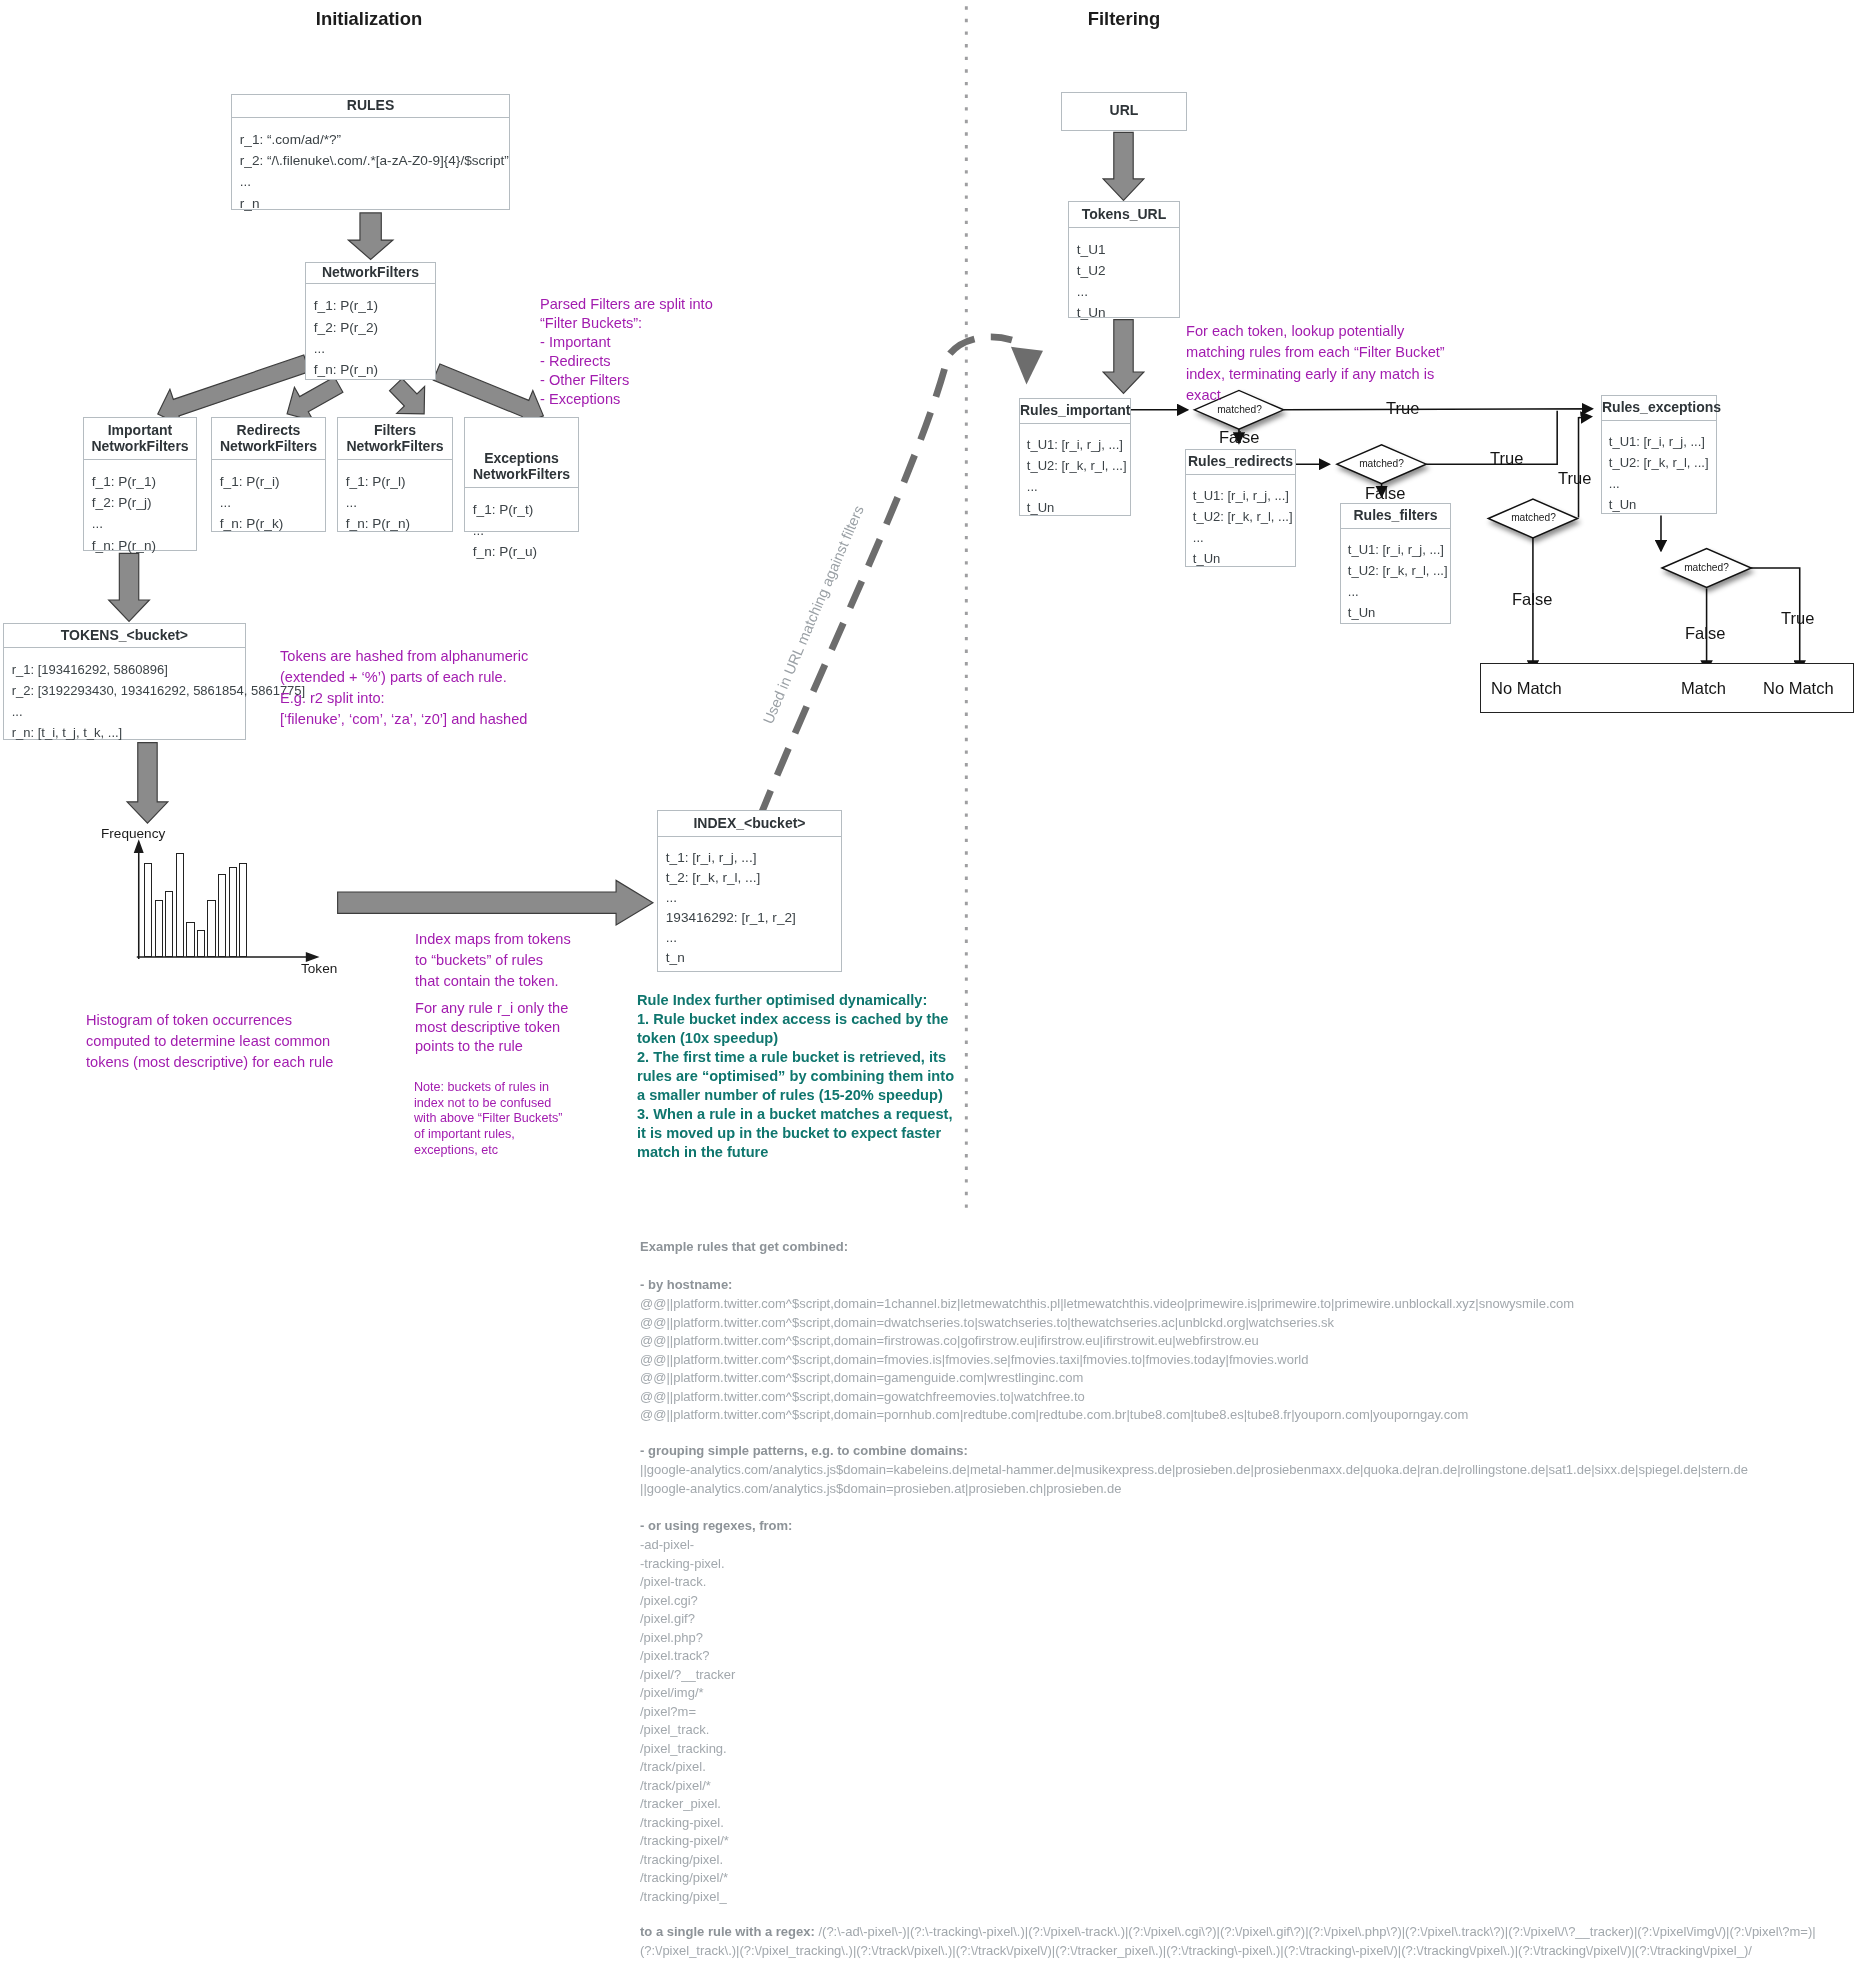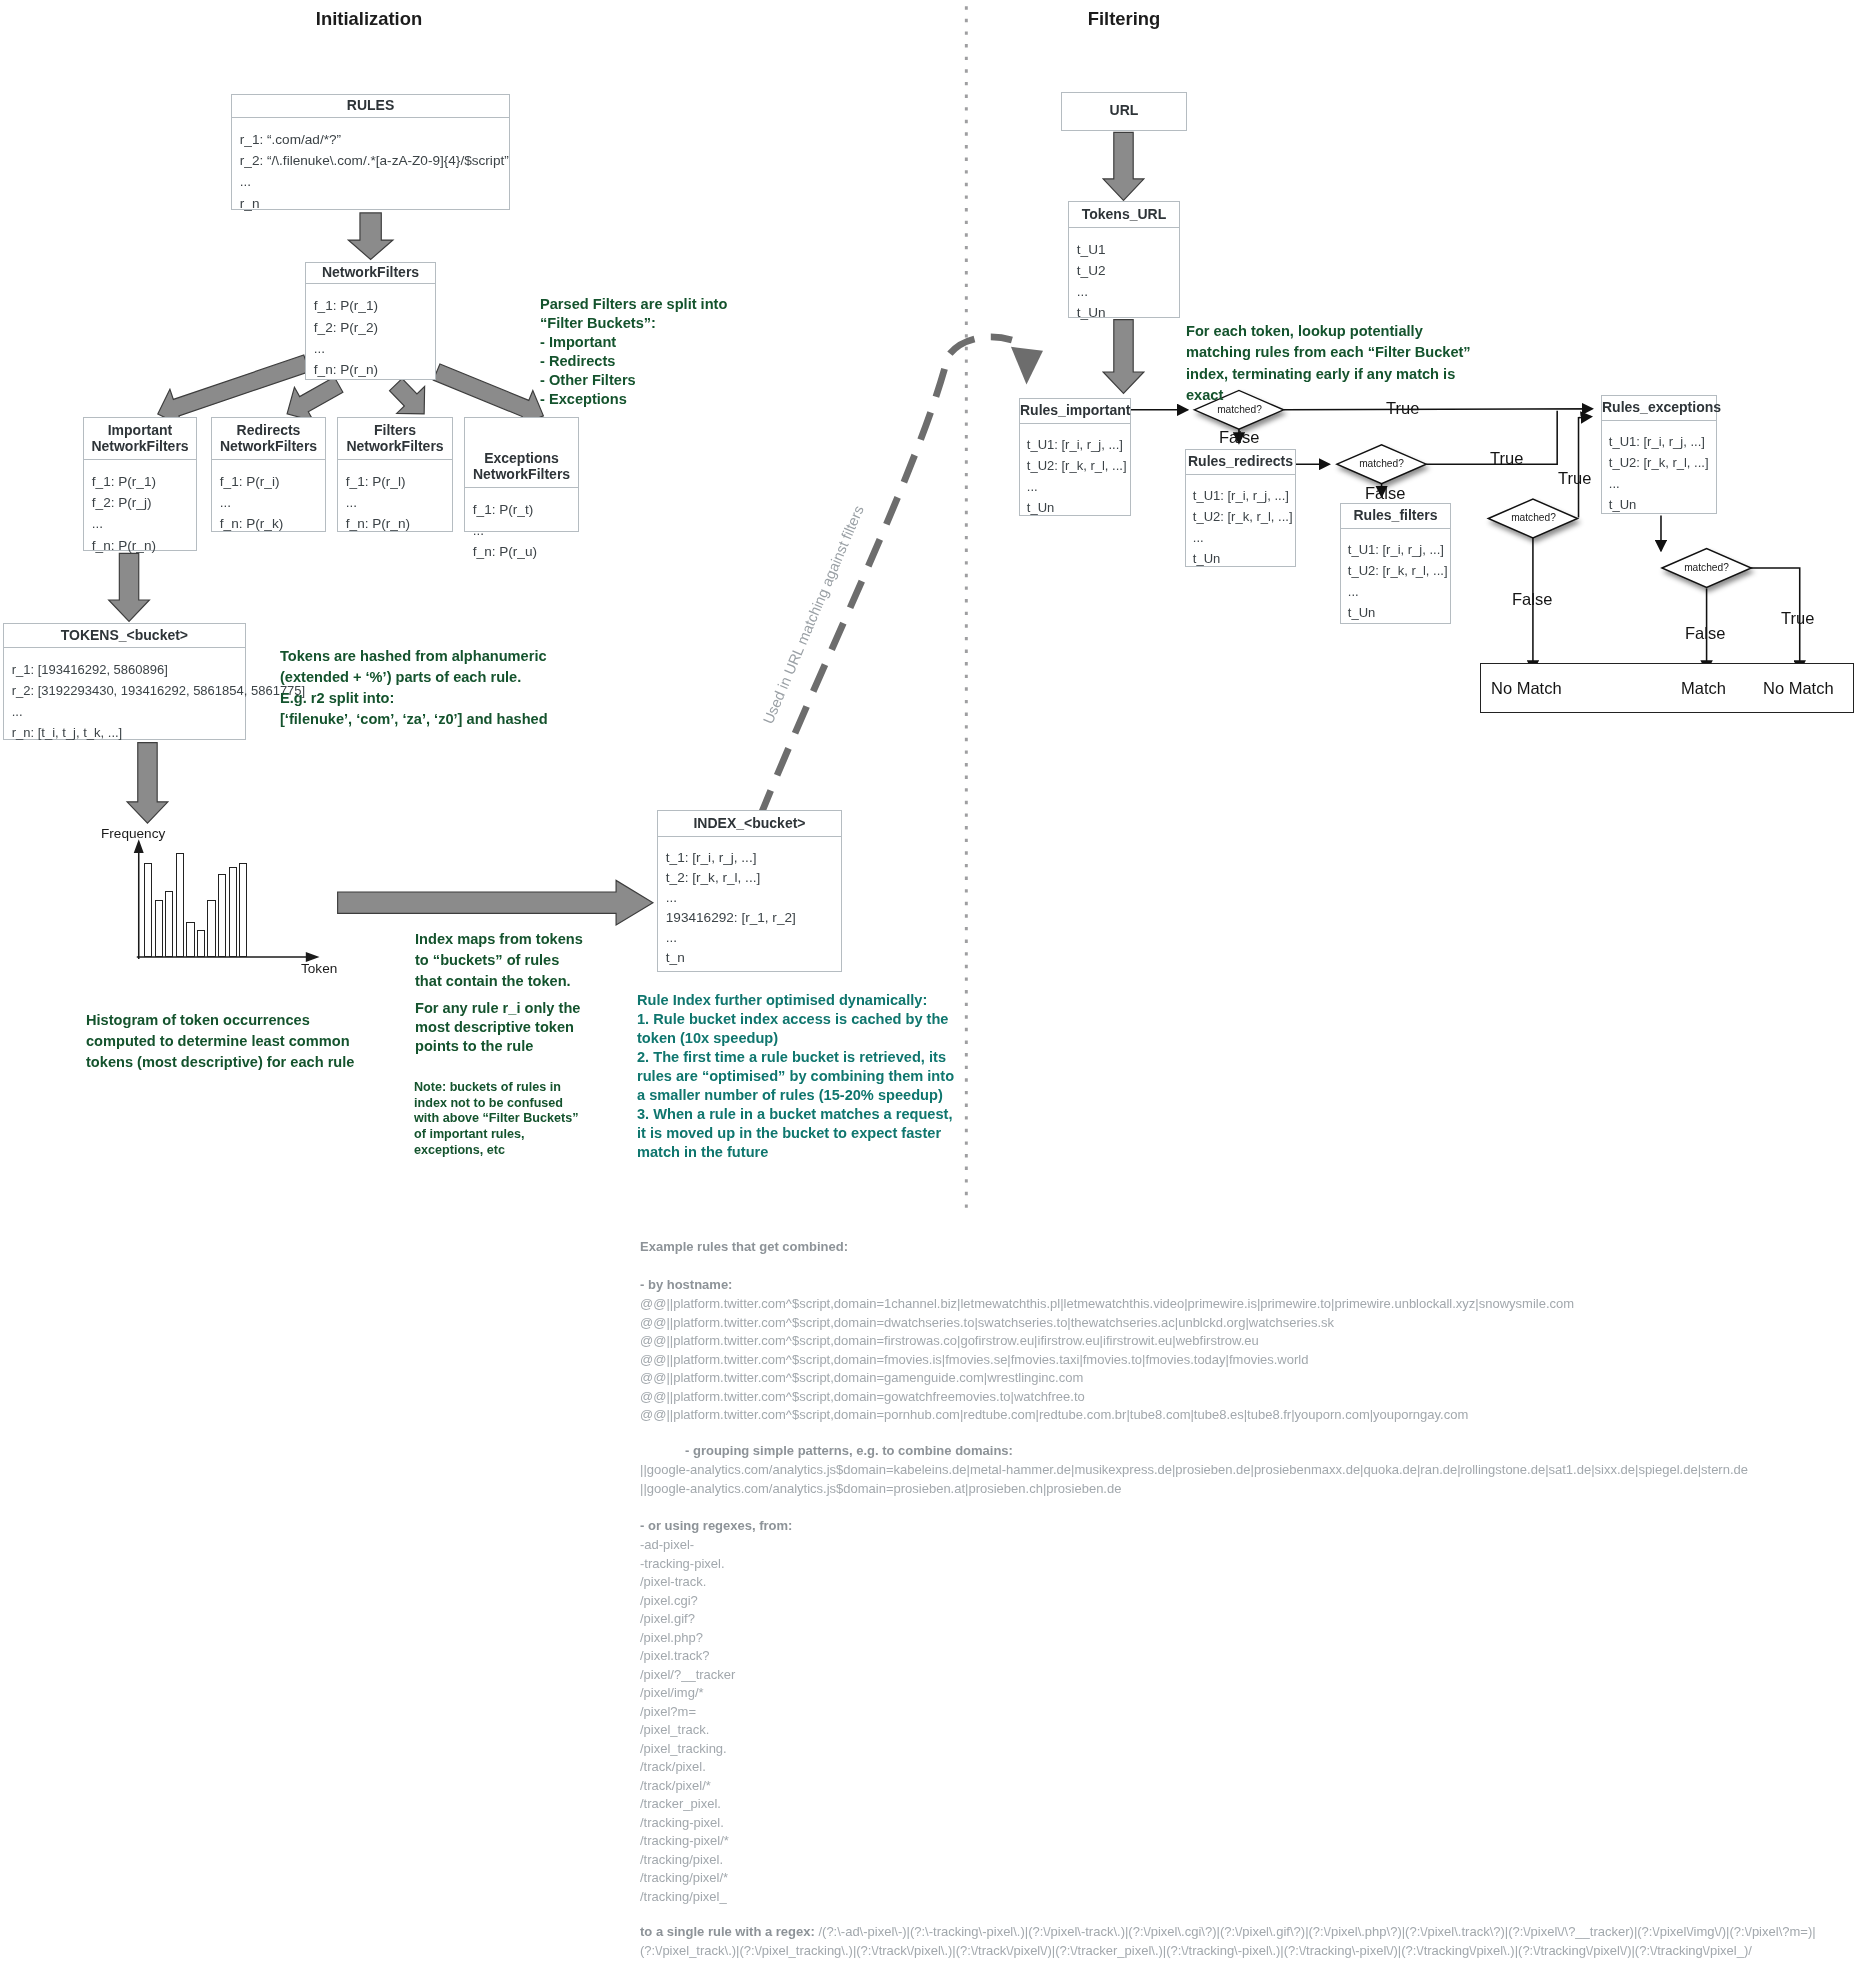--- a/index.html
+++ b/index.html
@@ -5,21 +5,21 @@
   html,body{margin:0;padding:0;background:#ffffff;}
   #stage{position:relative;width:1856px;height:1982px;background:#fff;
          font-family:"Liberation Sans",sans-serif;color:#3c4347;overflow:hidden;}
   .abs{position:absolute;}
   .sec-title{position:absolute;font-size:18.4px;font-weight:bold;color:#1c1c1c;transform:translateX(-50%);white-space:nowrap;}
   .box{position:absolute;background:#fff;border:1.9px solid #b5bcc1;box-sizing:border-box;}
   .box-title{font-size:14px;font-weight:bold;color:#2e3438;text-align:center;
              border-bottom:1.9px solid #b5bcc1;display:flex;flex-direction:column;justify-content:center;line-height:15.5px;}
   .box-title.noline{border-bottom:none;}
   .box-body{padding:2.9px 7.8px 0;font-size:13.6px;line-height:21.3px;color:#3c4347;white-space:nowrap;margin-top:8px;}
-  .note{position:absolute;color:#14532d;font-size:14.6px;line-height:21px;white-space:nowrap;font-weight:bold;}
+  .note{position:absolute;color:#a21caf;font-size:14.6px;line-height:21px;white-space:nowrap;}
   .note.small{font-size:12.6px;line-height:15.7px;}
   .note.boldnote{font-weight:bold;color:#0f766e;line-height:19px;}
   .flabel{position:absolute;font-size:16.5px;color:#141414;white-space:nowrap;}
   .dlabel{position:absolute;width:89px;text-align:center;font-size:10.2px;color:#1b1b1b;}
   .result-label{position:absolute;font-size:16.5px;color:#141414;white-space:nowrap;}
   .axis-label{position:absolute;font-size:13.6px;color:#1b1b1b;white-space:nowrap;}
   #bars{position:absolute;left:144px;top:852px;height:105px;display:flex;align-items:flex-end;gap:2.4px;}
   .hbar{width:8.2px;background:#fff;border:1.5px solid #222;box-sizing:border-box;}
   .rot-label{position:absolute;color:#9aa0a5;font-size:14.6px;white-space:nowrap;
              transform:rotate(-67deg);transform-origin:0 0;}
@@ -342,21 +342,21 @@
   <div class="bottom-head" style="left:640px;top:1277px;">- by hostname:</div>
   <div class="bottom-lines" style="left:640px;top:1295px;">
       <div>@@||platform.twitter.com^$script,domain=1channel.biz|letmewatchthis.pl|letmewatchthis.video|primewire.is|primewire.to|primewire.unblockall.xyz|snowysmile.com</div>
       <div>@@||platform.twitter.com^$script,domain=dwatchseries.to|swatchseries.to|thewatchseries.ac|unblckd.org|watchseries.sk</div>
       <div>@@||platform.twitter.com^$script,domain=firstrowas.co|gofirstrow.eu|ifirstrow.eu|ifirstrowit.eu|webfirstrow.eu</div>
       <div>@@||platform.twitter.com^$script,domain=fmovies.is|fmovies.se|fmovies.taxi|fmovies.to|fmovies.today|fmovies.world</div>
       <div>@@||platform.twitter.com^$script,domain=gamenguide.com|wrestlinginc.com</div>
       <div>@@||platform.twitter.com^$script,domain=gowatchfreemovies.to|watchfree.to</div>
       <div>@@||platform.twitter.com^$script,domain=pornhub.com|redtube.com|redtube.com.br|tube8.com|tube8.es|tube8.fr|youporn.com|youporngay.com</div>
     </div>
-  <div class="bottom-head" style="left:640px;top:1443px;margin-left:45px;">- grouping simple patterns, e.g. to combine domains:</div>
+  <div class="bottom-head" style="left:640px;top:1443px;">- grouping simple patterns, e.g. to combine domains:</div>
   <div class="bottom-lines" style="left:640px;top:1461px;">
       <div>||google-analytics.com/analytics.js$domain=kabeleins.de|metal-hammer.de|musikexpress.de|prosieben.de|prosiebenmaxx.de|quoka.de|ran.de|rollingstone.de|sat1.de|sixx.de|spiegel.de|stern.de</div>
       <div>||google-analytics.com/analytics.js$domain=prosieben.at|prosieben.ch|prosieben.de</div>
     </div>
   <div class="bottom-head" style="left:640px;top:1518px;">- or using regexes, from:</div>
   <div class="bottom-lines" style="left:640px;top:1536px;">
       <div>-ad-pixel-</div>
       <div>-tracking-pixel.</div>
       <div>/pixel-track.</div>
       <div>/pixel.cgi?</div>

